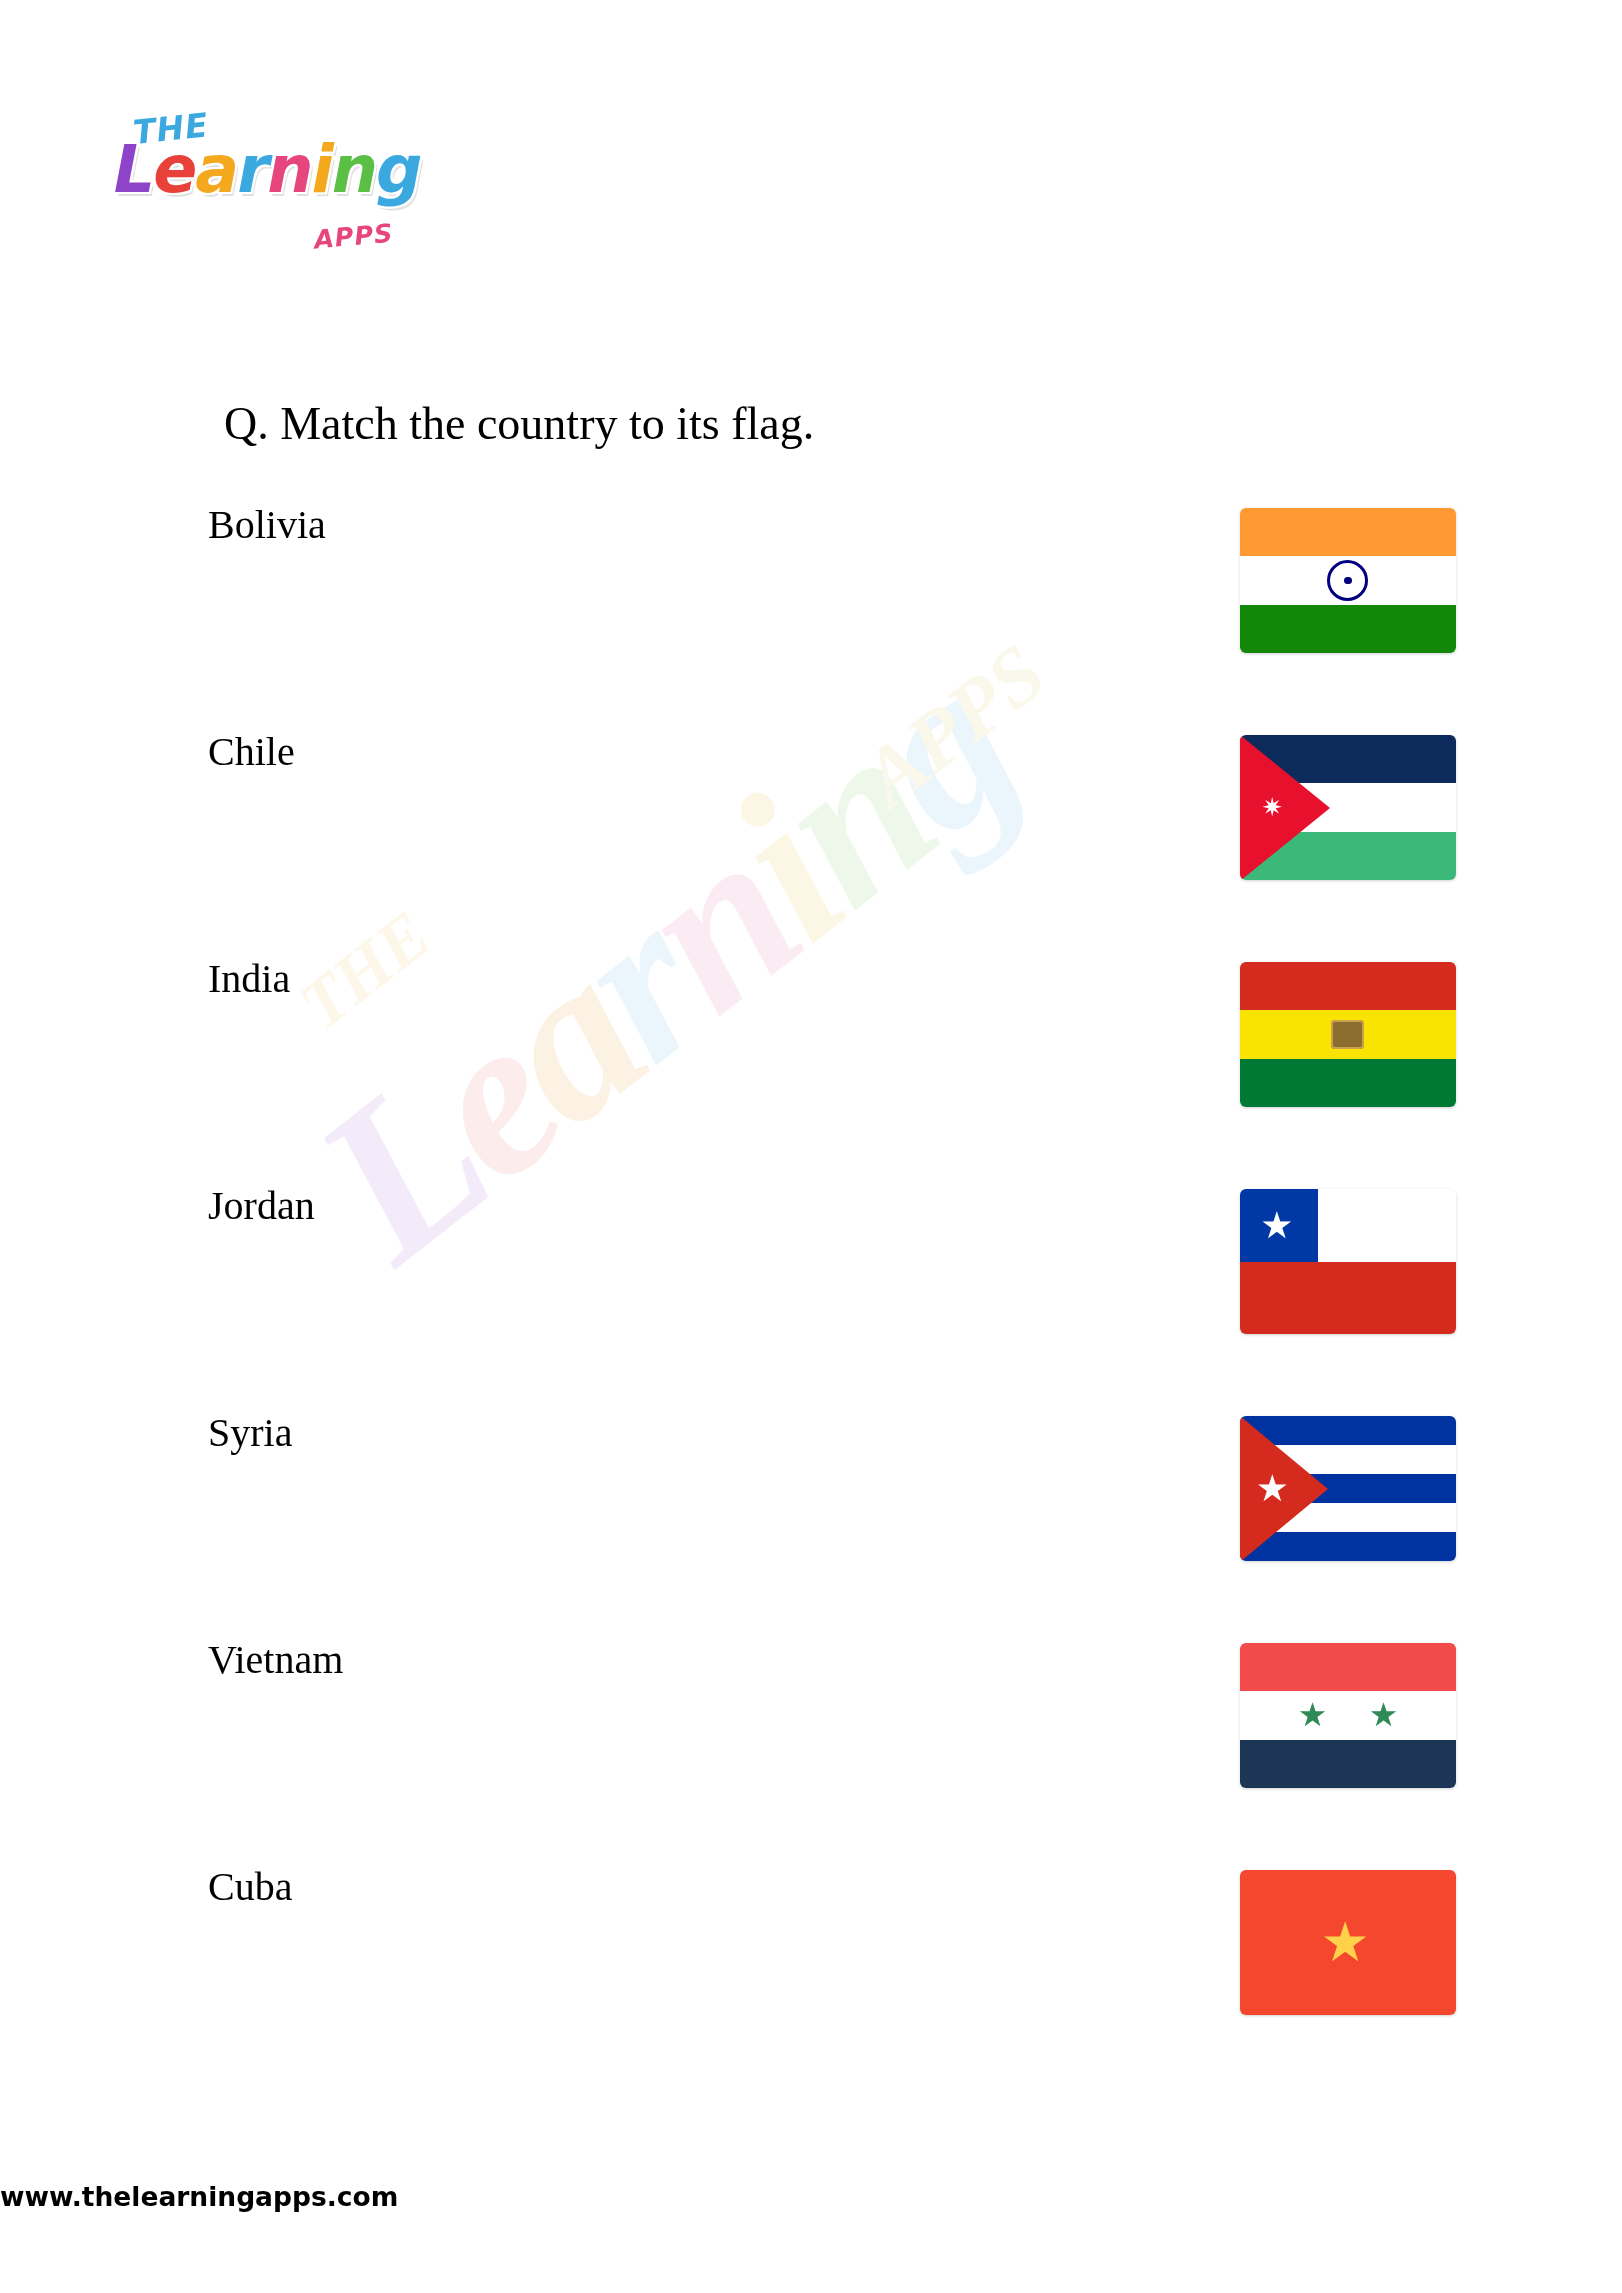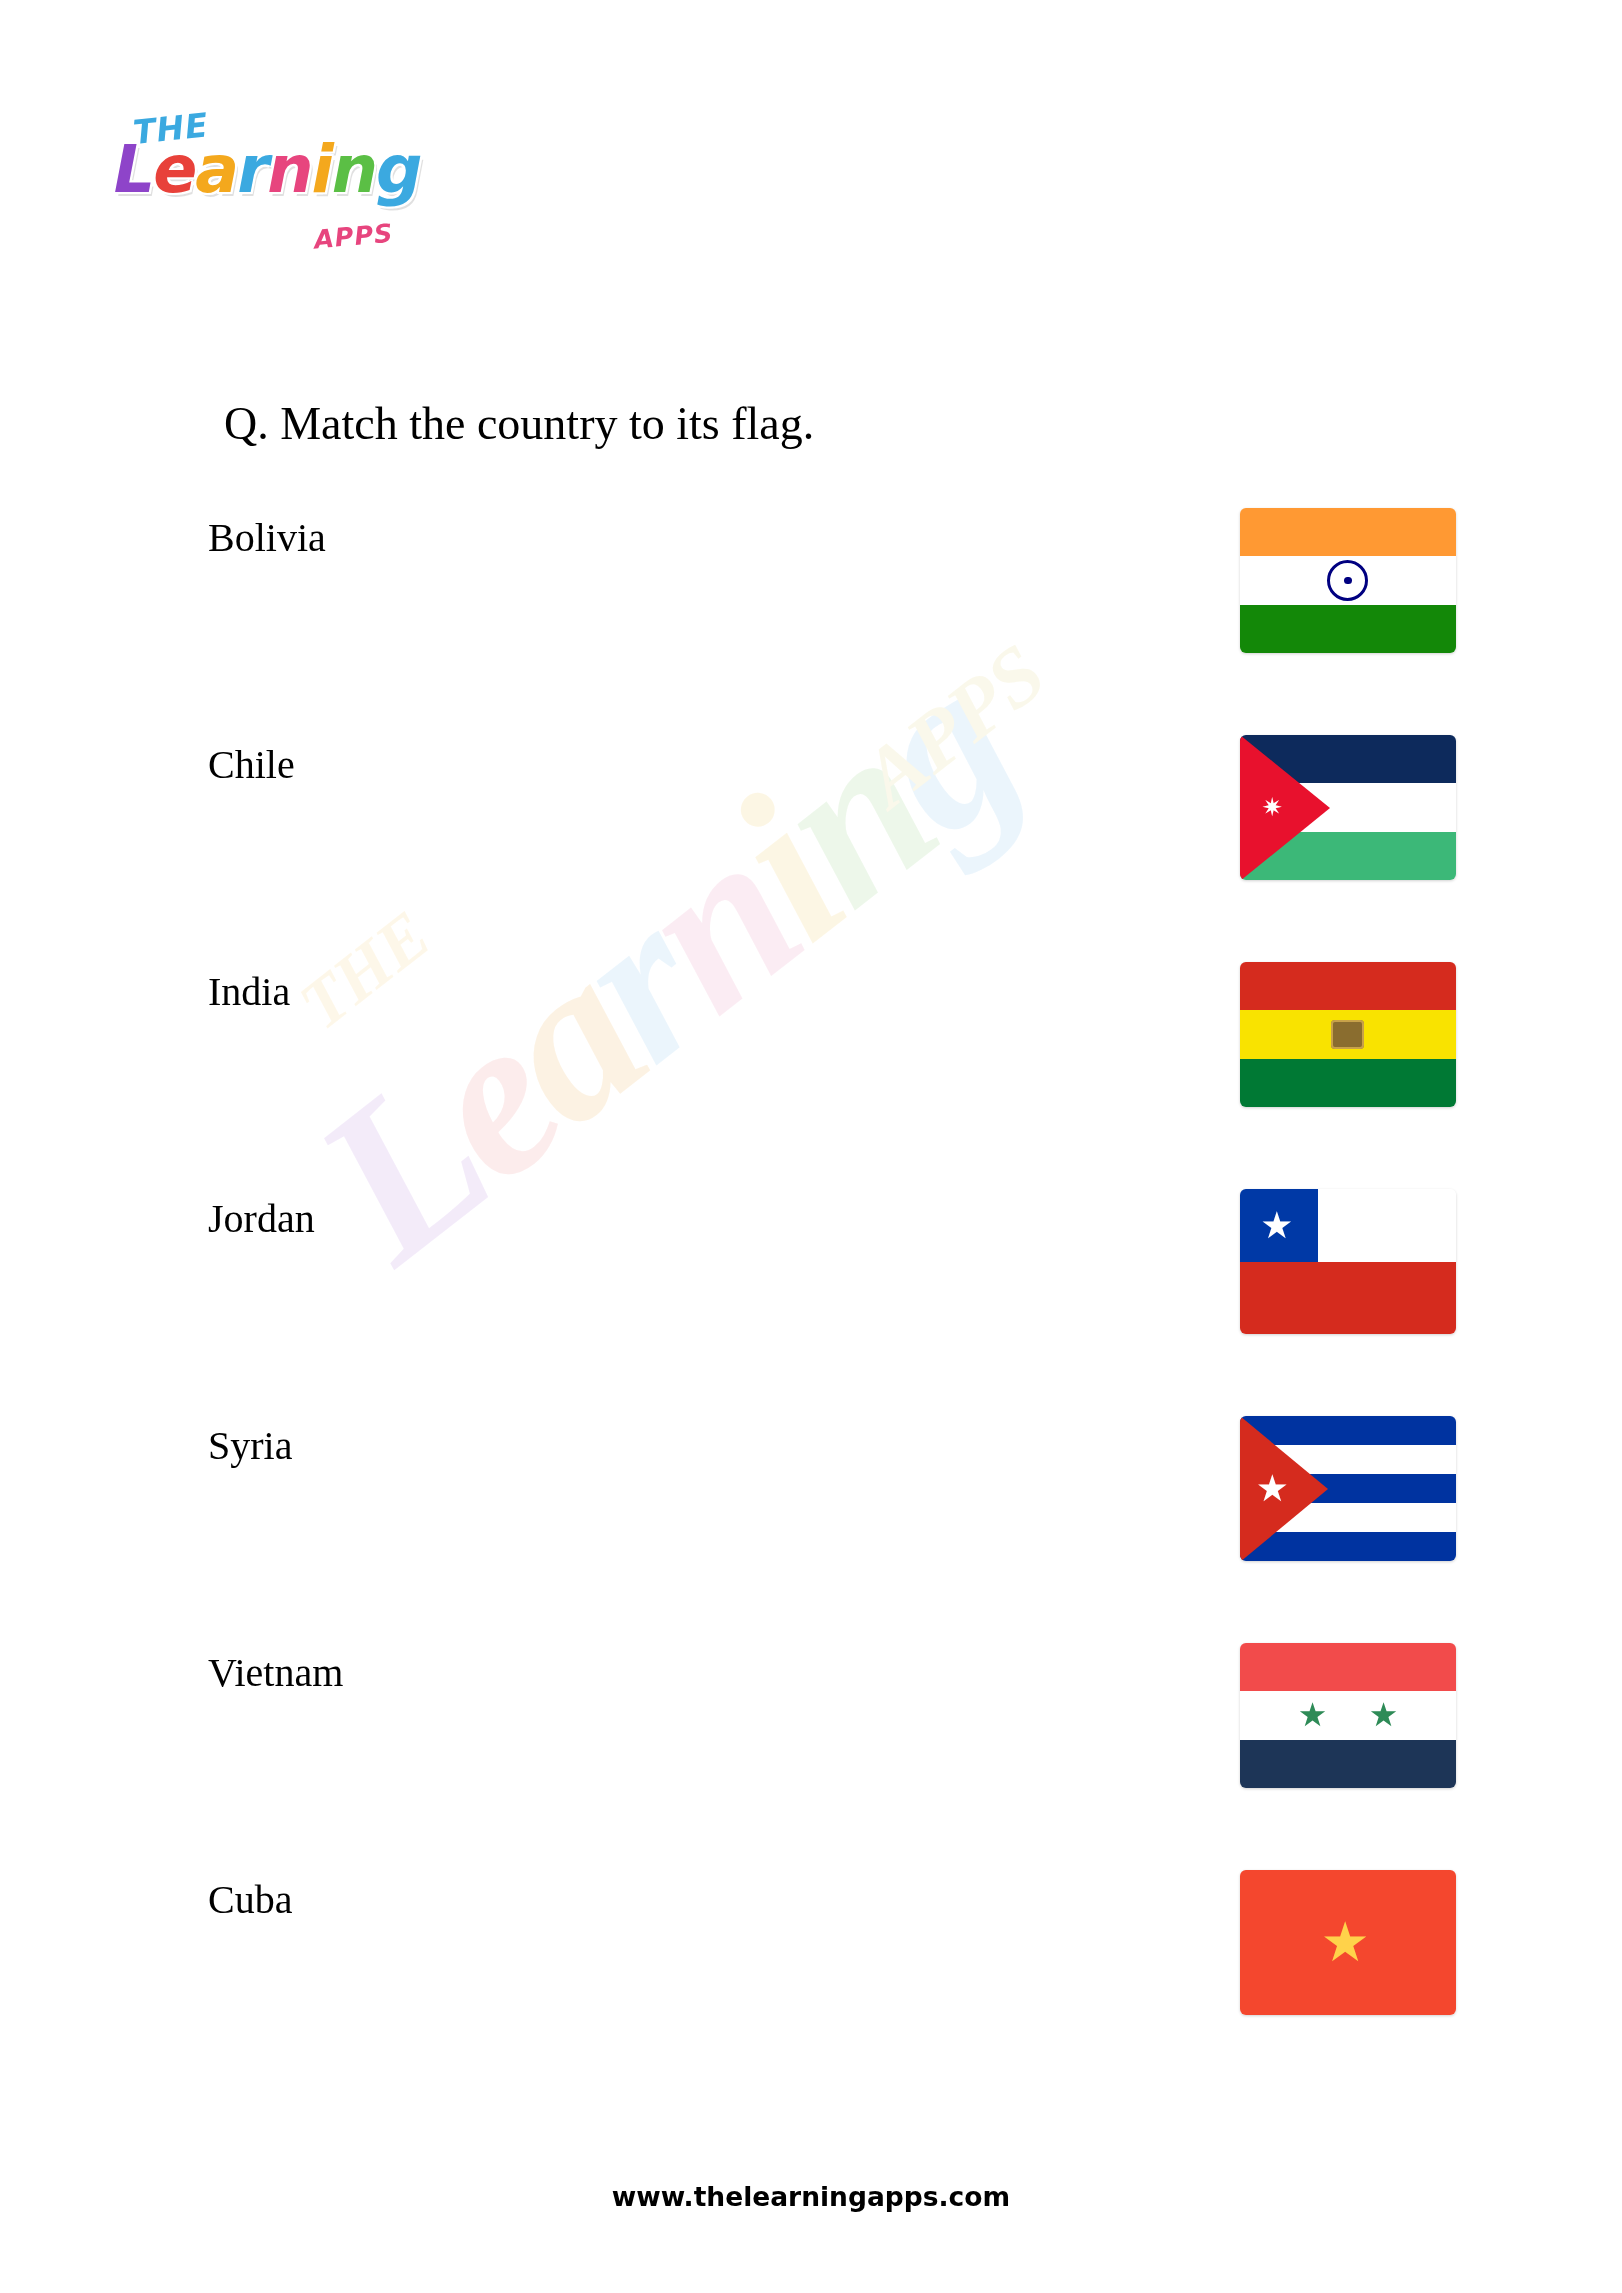--- a/index.html
+++ b/index.html
@@ -140,21 +140,21 @@
     top: 397px;
     font-size: 46px;
     color: #000;
     z-index: 3;
   }
 
   
   .left-col {
     position: absolute;
     left: 208px;
-    top: 518px;
+    top: 505px;
     width: 510px;
     z-index: 3;
   }
   .country {
     height: 227px;
     font-size: 40px;
     color: #000;
     line-height: 1;
   }
 
@@ -289,21 +289,20 @@
     margin: -27.4px 0 0 -27.4px;
     color: #ffd24a; font-size: 55px; line-height: 55px;
   }
 
   
   .footer {
     position: absolute;
     left: 0;
     top: 2181px;
     width: 1622px;
-    text-align: center;
     font-family: "DejaVu Sans", sans-serif;
     font-size: 26.5px;
     font-weight: bold;
     color: #000000;
   }
 </style>
 </head>
 <body>
 
 <div class="header">

